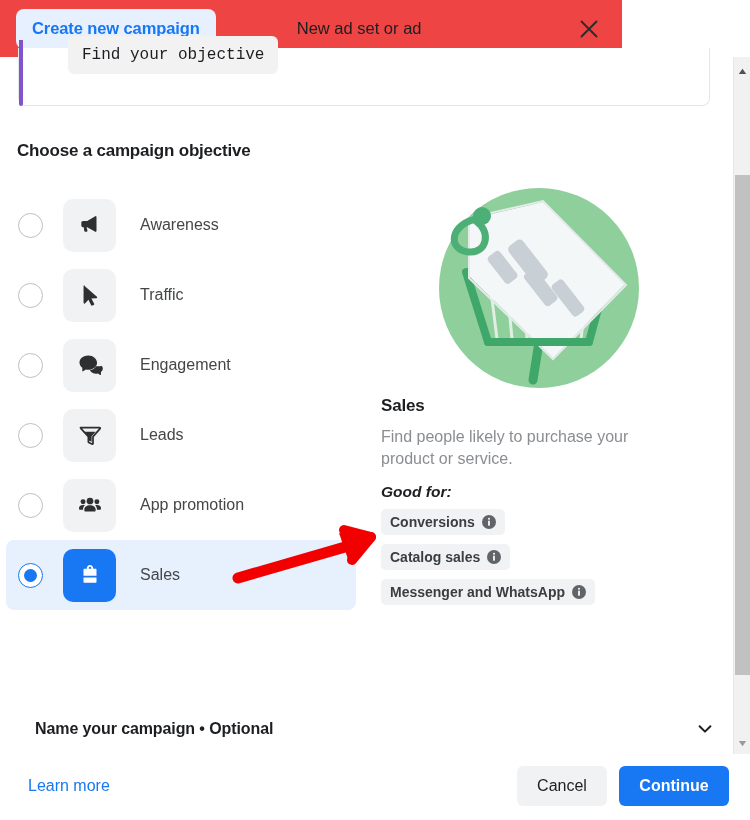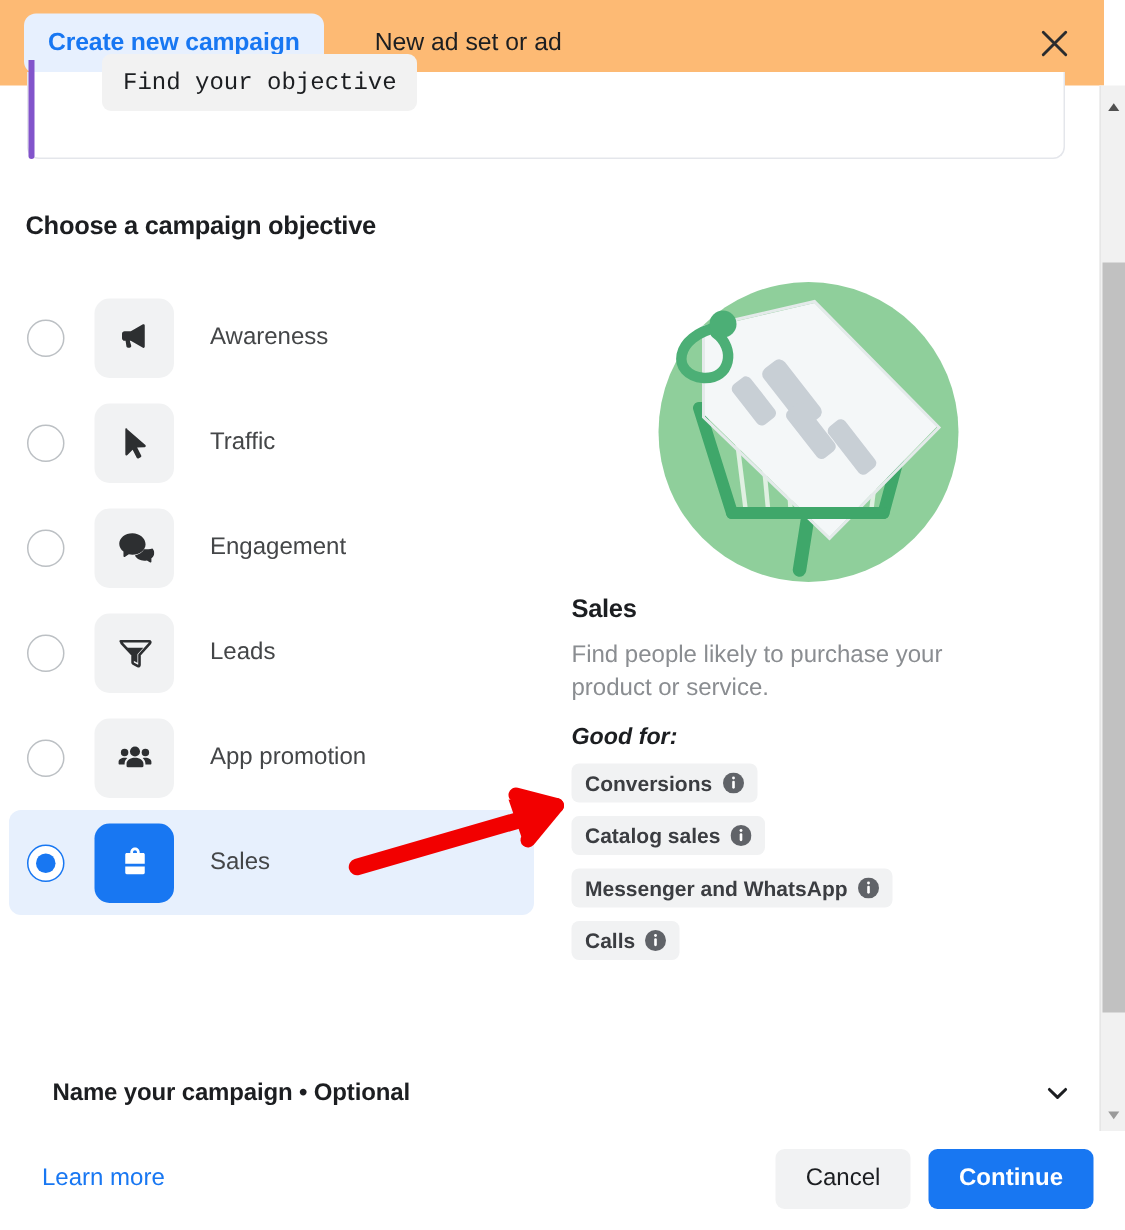--- a/index.html
+++ b/index.html
@@ -16,24 +16,25 @@
     position: relative;
     width: 750px;
     height: 820px;
     background: #ffffff;
   }
 
   
   .header {
     position: absolute;
     left: 0; top: 0;
-    width: 736px; height: 57px;
-    background: #fdba74;
-    display: flex;
-    align-items: center;
+    width: 622px; height: 57px;
+    background: #ef4444;
+    display: flex;
+    align-items: center;
+    gap: 47px;
   }
   .tab-pill {
     margin-left: 16px;
     height: 40px;
     padding: 0 16px;
     display: flex;
     align-items: center;
     background: #e7f0fe;
     border-radius: 8px;
     color: #1877f2;
@@ -492,32 +493,20 @@
           <span>Messenger and WhatsApp</span>
           <span class="info-icon">
             <svg width="14" height="14" viewBox="0 0 16 16">
               <circle cx="8" cy="8" r="8" fill="#606368"></circle>
               <circle cx="8" cy="4.2" r="1.1" fill="#ffffff"></circle>
               <rect x="7" y="6.3" width="2" height="6" rx="1" fill="#ffffff"></rect>
             </svg>
           </span>
         </div>
       </div>
-      <div class="tag-row">
-        <div class="tag">
-          <span>Calls</span>
-          <span class="info-icon">
-            <svg width="14" height="14" viewBox="0 0 16 16">
-              <circle cx="8" cy="8" r="8" fill="#606368"></circle>
-              <circle cx="8" cy="4.2" r="1.1" fill="#ffffff"></circle>
-              <rect x="7" y="6.3" width="2" height="6" rx="1" fill="#ffffff"></rect>
-            </svg>
-          </span>
-        </div>
-      </div>
     </div>
   </div>
 
   <div class="name-row">
     <div class="name-row-label">Name your campaign • Optional</div>
     <div class="chevron">
       <svg width="20" height="20" viewBox="0 0 20 20">
         <path d="M4.6 7.3 L10 12.6 L15.4 7.3" fill="none" stroke="#1c1e21" stroke-width="2" stroke-linecap="round" stroke-linejoin="round"></path>
       </svg>
     </div>

